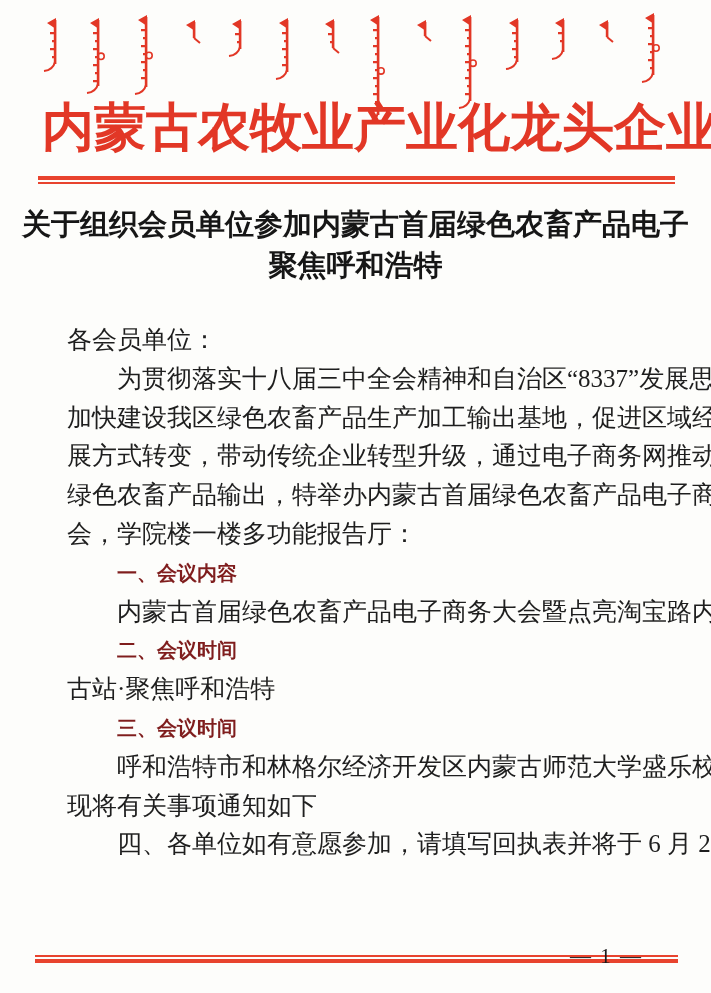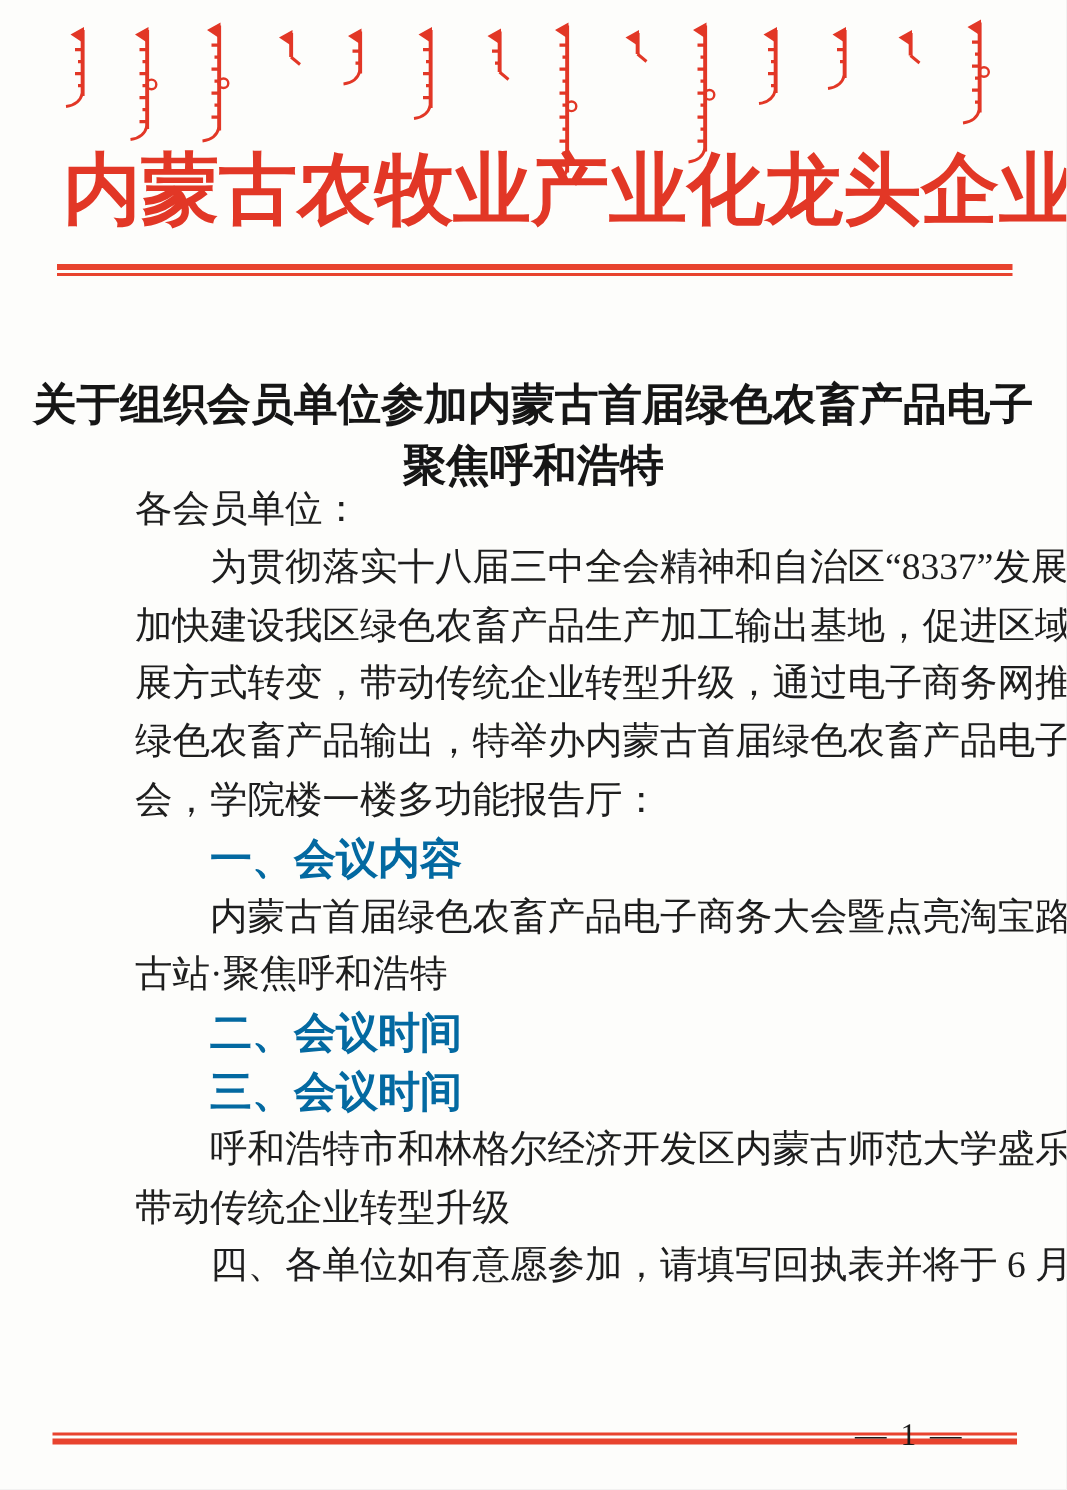--- a/index.html
+++ b/index.html
@@ -33,34 +33,32 @@
   .rule-footer .r-thin{height:1.7px;background:var(--rule-red,#e8432e);}
   .rule-footer .r-gap{height:2.7px;}
   .rule-footer .r-thick{height:3.8px;background:var(--rule-red,#e8432e);}
   
   .doc-title{
     position:absolute;top:204px;left:0;width:711px;
     text-align:center;
     font-family:"Liberation Serif", serif;
     font-weight:bold;font-size:29px;line-height:41px;
     color:#161616;
-    margin-top:46px;
   }
   
   .body-block{position:absolute;top:321px;left:67px;width:582px;}
   .line{
     height:38.8px;line-height:38.8px;
     font-size:25px;white-space:nowrap;
     font-family:"Liberation Serif", serif;
-    margin-left:23px;
   }
   .line.indent{padding-left:50px;}
   .line.heading{
     font-family:"Liberation Sans", sans-serif;
-    font-weight:bold;font-size:28px;color:#0369a1;
+    font-weight:bold;font-size:20px;color:#7f1d1d;
   }
   
   .page-number{
     position:absolute;top:944px;left:570px;z-index:2;
     font-family:"Liberation Serif", serif;
     font-size:21px;letter-spacing:2px;color:#1b1b1b;
     white-space:nowrap;
   }
 </style>
 </head>
@@ -175,25 +173,25 @@
 
   <div class="body-block">
       <div class="line body">各会员单位：</div>
       <div class="line body indent">为贯彻落实十八届三中全会精神和自治区“8337”发展思路，</div>
       <div class="line body">加快建设我区绿色农畜产品生产加工输出基地，促进区域经济发</div>
       <div class="line body">展方式转变，带动传统企业转型升级，通过电子商务网推动我区</div>
       <div class="line body">绿色农畜产品输出，特举办内蒙古首届绿色农畜产品电子商务大</div>
       <div class="line body">会，学院楼一楼多功能报告厅：</div>
       <div class="line heading indent">一、会议内容</div>
       <div class="line body indent">内蒙古首届绿色农畜产品电子商务大会暨点亮淘宝路内蒙</div>
+      <div class="line heading indent">二、会议时间</div>
       <div class="line body">古站·聚焦呼和浩特</div>
-      <div class="line heading indent">二、会议时间</div>
       <div class="line heading indent">三、会议时间</div>
       <div class="line body indent">呼和浩特市和林格尔经济开发区内蒙古师范大学盛乐校区</div>
-      <div class="line body">带动传统企业转型升级</div>
+      <div class="line body">现将有关事项通知如下</div>
       <div class="line body indent">四、各单位如有意愿参加，请填写回执表并将于 6 月 20 日</div>
     </div>
 
   <div class="rule rule-footer">
     <div class="r-thin"></div>
     <div class="r-gap"></div>
     <div class="r-thick"></div>
   </div>
 
   <div class="page-number">— 1 —</div>

